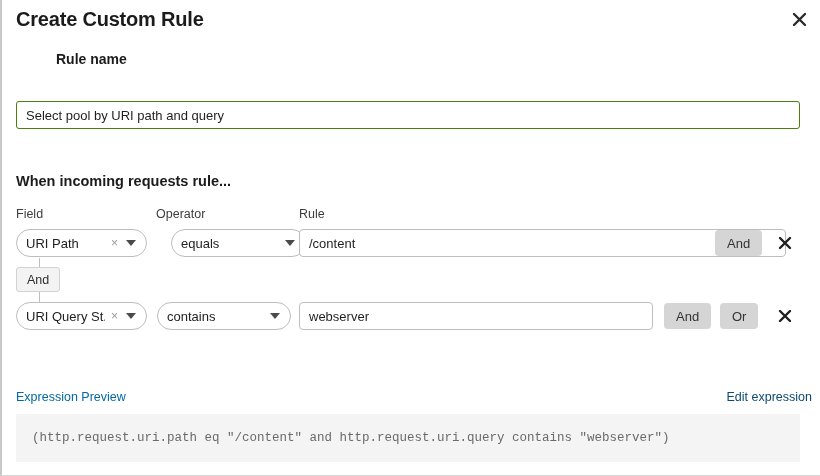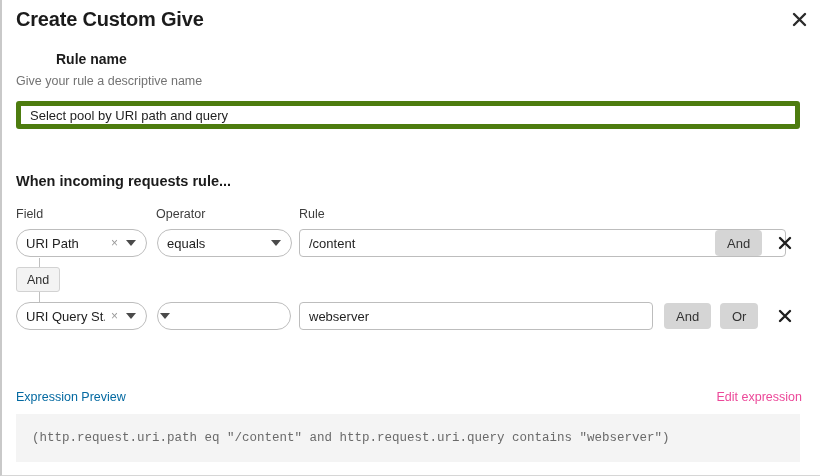--- a/index.html
+++ b/index.html
@@ -68,21 +68,21 @@
     font-size: 12.5px;
     color: #737373;
   }
   .rule-name-input {
     position: absolute;
     left: 14px;
     top: 101px;
     width: 784px;
     height: 28px;
     box-sizing: border-box;
-    border: 5px solid #4d7c0f;
+    border: 1px solid #4d7c0f;
     border-radius: 3px;
     background: #fff;
     font-family: "Liberation Sans", sans-serif;
     font-size: 13px;
     color: #1f1f1f;
     padding: 0 9px;
     outline: none;
   }
 
   
@@ -214,24 +214,24 @@
   
   .expr-label {
     position: absolute;
     left: 14px;
     top: 390px;
     font-size: 12.5px;
     color: #0369a1;
   }
   .expr-edit {
     position: absolute;
-    right: 18px;
+    right: 8px;
     top: 390px;
     font-size: 12.5px;
-    color: #ec4899;
+    color: #0c4a6e;
     text-decoration: none;
     cursor: pointer;
   }
   .expr-box {
     position: absolute;
     left: 14px;
     top: 414px;
     width: 784px;
     height: 48px;
     box-sizing: border-box;
@@ -245,48 +245,47 @@
     color: #6a6a6a;
     padding-left: 16px;
     white-space: nowrap;
   }
 </style>
 </head>
 <body>
 
 <div class="dialog">
 
-  <div class="title">Create Custom Give</div>
+  <div class="title">Create Custom Rule</div>
 
   <button class="close-btn">
     <svg width="15" height="15" viewBox="0 0 15 15" aria-hidden="true">
       <path d="M2 2 L13 13 M13 2 L2 13" stroke="#2b2b2b" stroke-width="2.4" stroke-linecap="round"></path>
     </svg>
   </button>
 
   <div class="rule-name-label">Rule name</div>
-  <div class="rule-name-help">Give your rule a descriptive name</div>
   <input class="rule-name-input" type="text" value="Select pool by URI path and query" style="">
 
   <div class="section-heading">When incoming requests rule...</div>
 
   <div class="col-label field">Field</div>
   <div class="col-label operator">Operator</div>
   <div class="col-label value">Rule</div>
 
   <div class="conn-line top"></div>
   <div class="conn-line bottom"></div>
 
   <div class="sel" style="left:14px; top:229px; width:131px;">
     <span class="sel-text">URI Path</span>
     <span class="sel-clear">×</span>
     <span class="caret"></span>
   </div>
 
-  <div class="sel" style="left:155px; top:229px; width:135px;">
+  <div class="sel" style="left:169px; top:229px; width:135px;">
     <span class="sel-text">equals</span>
     <span class="caret"></span>
   </div>
 
   <input class="txt" style="left: 297px; top: 229px; width: 487px;" type="text" value="/content">
 
   <button class="logic-btn" style="left:713px; top:230px;">And</button>
 
   <button class="row-x" style="left:772px; top:232px;">
     <svg width="14" height="14" viewBox="0 0 14 14" aria-hidden="true">
@@ -296,20 +295,21 @@
 
   <div class="conn-chip">And</div>
 
   <div class="sel" style="left:14px; top:302px; width:131px;">
     <span class="sel-text">URI Query St...</span>
     <span class="sel-clear">×</span>
     <span class="caret"></span>
   </div>
 
   <div class="sel" style="left:155px; top:302px; width:134px;">
+    <span class="sel-text">contains</span>
     <span class="caret"></span>
   </div>
 
   <input class="txt" style="left: 297px; top: 302px; width: 354px;" type="text" value="webserver">
 
   <button class="logic-btn" style="left:662px; top:303px;">And</button>
   <button class="logic-btn" style="left:718px; top:303px;">Or</button>
 
   <button class="row-x" style="left:772px; top:305px;">
     <svg width="14" height="14" viewBox="0 0 14 14" aria-hidden="true">

